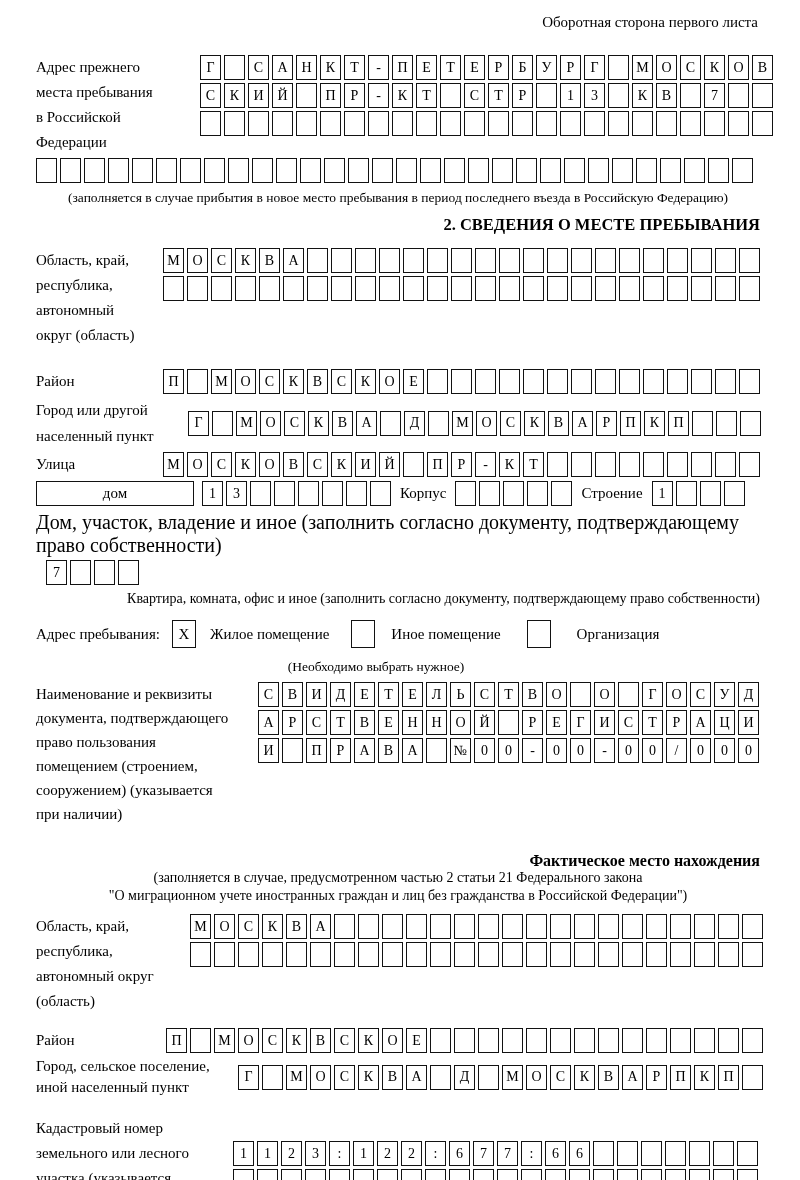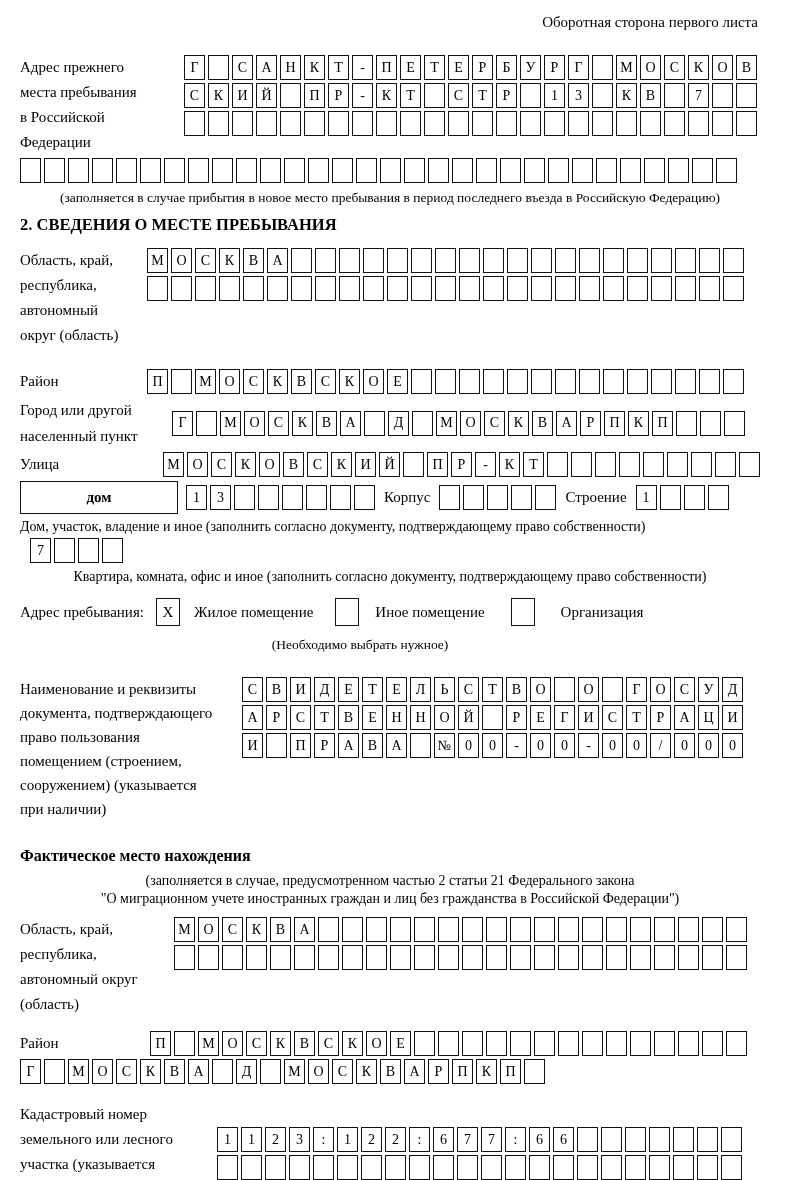--- a/index.html
+++ b/index.html
@@ -1,62 +1,62 @@
 <!DOCTYPE html>
 <html><head>
 <meta charset="utf-8">
 <style>
   html,body{margin:0;padding:0;background:#fff;}
   .page{
     width:800px;height:1180px;box-sizing:border-box;position:relative;overflow:hidden;
-    padding:14px 40px 0 20px;background:#fff;color:#000;
+    padding:14px 40px 0 36px;background:#fff;color:#000;
     font-family:"Liberation Serif","DejaVu Serif",serif;
   }
   .corner{text-align:right;font-size:15px;padding-right:2px;}
   .lbl{font-size:15px;line-height:25px;white-space:pre-line;flex:none;}
   .lbl-1line{font-size:15px;flex:none;}
   .field{display:flex;align-items:flex-start;}
   .field.vcenter{align-items:center;}
   .cellstack{display:flex;flex-direction:column;gap:3px;}
   .cells{display:flex;gap:3px;flex:none;}
   .cell{
     flex:none;box-sizing:border-box;width:21px;height:25px;border:1.7px solid #121212;
     display:flex;align-items:center;justify-content:center;
     font-size:14px;line-height:1;
   }
   .note{font-size:13.5px;text-align:center;}
-  .h-bold{font-weight:bold;font-size:16.5px;text-align:left;}
+  .h-bold{font-weight:bold;font-size:16.5px;text-align:right;}
   .bigbox{
-    box-sizing:border-box;height:33px;border:1.7px solid #121212;flex:none;
-    display:flex;align-items:center;justify-content:center;font-size:15px;font-weight:bold;
+    box-sizing:border-box;height:25px;border:1.7px solid #121212;flex:none;
+    display:flex;align-items:center;justify-content:center;font-size:15px;
   }
   .inlbl{font-size:15px;flex:none;margin:0 9px;}
   .chk{
     flex:none;box-sizing:border-box;width:24px;height:28px;border:1.7px solid #121212;
     display:flex;align-items:center;justify-content:center;font-size:15px;
   }
   .stayrow{display:flex;align-items:center;font-size:15px;}
   
   #prev-field{margin-top:24px;gap:12px;}
   #prev-overflow{margin-top:3px;}
   #prev-note{margin-top:7px;}
   #sec2-title{margin-top:9px;}
   #region1{margin-top:13px;}
   #district1{margin-top:21px;}
   #city1{margin-top:3px;}
   #street1{margin-top:3px;justify-content:space-between;}
   #house-row{margin-top:4px;}
-  #house-note{margin-top:5px;font-size:14px;text-align:left;}
+  #house-note{margin-top:5px;font-size:20px;text-align:left;}
   #apt-row{margin-top:3px;}
-  #apt-note{margin-top:6px;font-size:14px;text-align:center;}
+  #apt-note{margin-top:6px;font-size:14px;text-align:right;}
   #stay-row{margin-top:13px;}
   #stay-note{margin-top:11px;margin-left:120px;width:440px;}
-  #doc-field{margin-top:24px;}
+  #doc-field{margin-top:7px;}
   #fact-title{margin-top:26px;}
-  #fact-note1{margin-top:8px;font-size:14px;}
+  #fact-note1{font-size:14px;}
   #fact-note2{margin-top:2px;font-size:14px;}
   #region2{margin-top:10px;}
   #district2{margin-top:14px;}
   #city2{margin-top:3px;}
   #cadastre{margin-top:18px;}
 </style>
 </head>
 <body>
 
 <div class="page">
@@ -562,20 +562,22 @@
         <span class="cell"></span>
         <span class="cell"></span>
         <span class="cell"></span>
         <span class="cell"></span>
         <span class="cell"></span>
         <span class="cell"></span>
       </div>
   </div>
 
   <div class="field vcenter" id="city2">
+    <div class="lbl" style="width:202px;line-height:21px">Город, сельское поселение,
+иной населенный пункт</div>
     <div class="cells">
         <span class="cell">Г</span>
         <span class="cell"></span>
         <span class="cell">М</span>
         <span class="cell">О</span>
         <span class="cell">С</span>
         <span class="cell">К</span>
         <span class="cell">В</span>
         <span class="cell">А</span>
         <span class="cell"></span>

